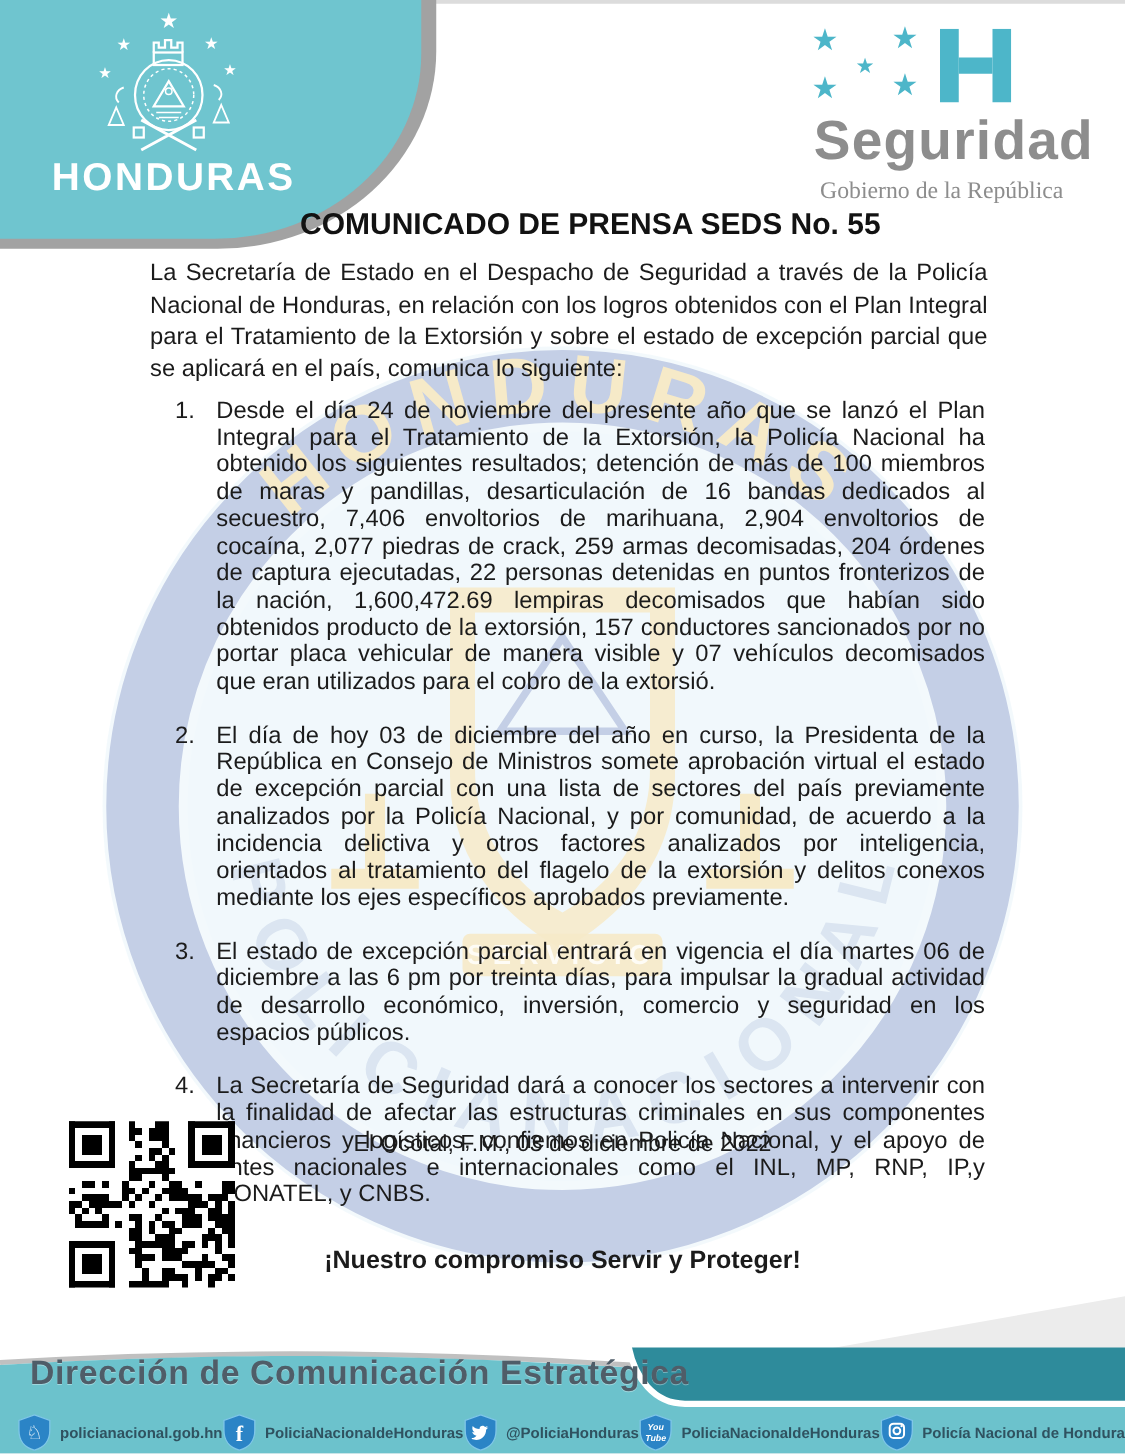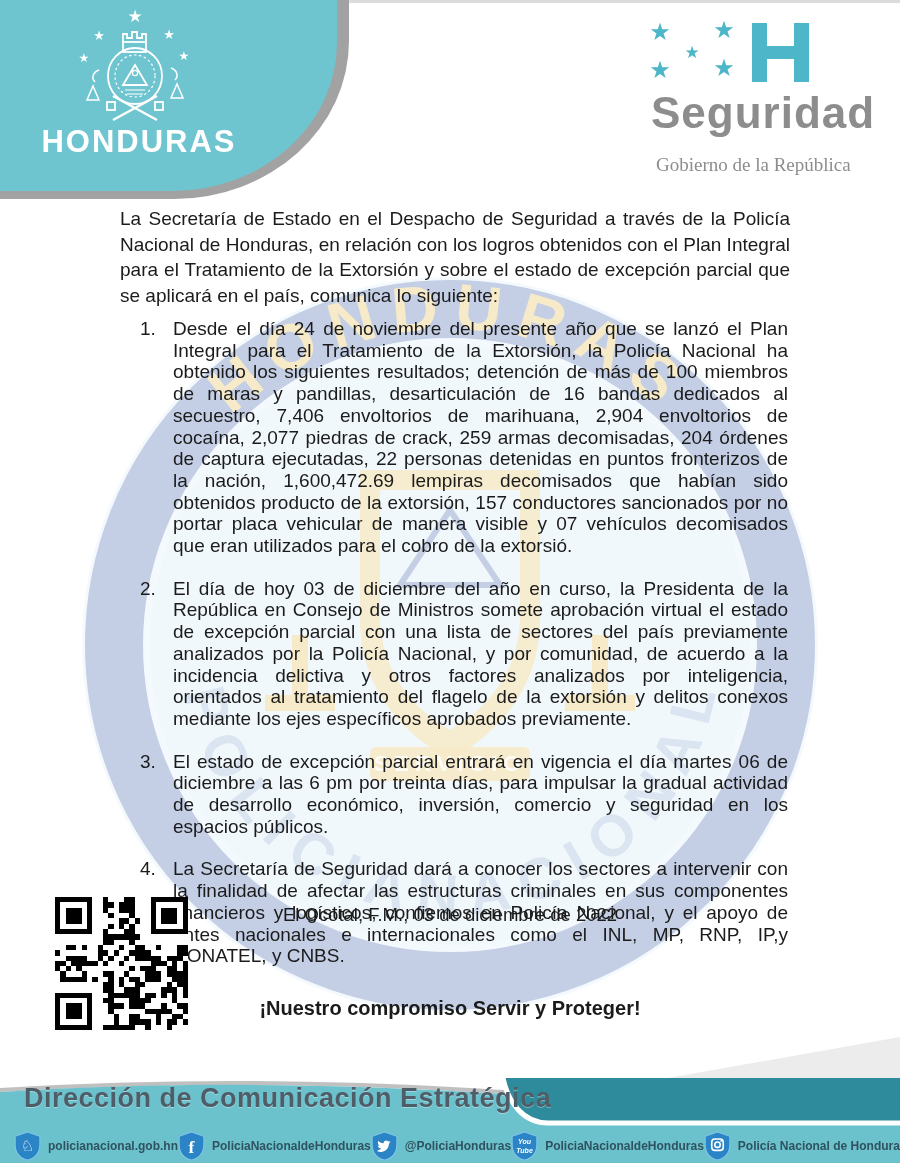--- a/index.html
+++ b/index.html
@@ -27,21 +27,20 @@
   
   .brand-stars{ position:absolute; left:648px; top:18px; }
   .brand-h{ position:absolute; left:752px; top:23px; }
   .brand-name{
     position:absolute; left:651px; top:88px; font-size:44px; font-weight:bold;
     color:#8d8d8d; letter-spacing:1px;
   }
   .brand-sub{
     position:absolute; left:656px; top:142px; font-size:19px; color:#8d8d8d;
     font-family:"Liberation Serif", serif;
-    margin-top:12px;
   }
 
   
   .doc-title{
     position:absolute; left:240px; top:166px; font-size:24px; font-weight:bold;
     color:#121212; white-space:nowrap;
   }
   .intro{
     position:absolute; left:120px; top:206px; width:670px;
     font-size:19px; line-height:25.5px; text-align:justify;
@@ -154,20 +153,21 @@
     </g>
   </svg>
   <svg class="brand-h" width="57" height="59" viewBox="0 0 57 59" aria-label="H">
     <rect x="0" y="0" width="15" height="59" fill="#4db6c9"></rect>
     <rect x="42" y="0" width="15" height="59" fill="#4db6c9"></rect>
     <rect x="15" y="23" width="27" height="13" fill="#4db6c9"></rect>
   </svg>
   <div class="brand-name">Seguridad</div>
   <div class="brand-sub">Gobierno de la República</div>
 
+  <div class="doc-title">COMUNICADO DE PRENSA SEDS No. 55</div>
 
   <div class="intro">La Secretaría de Estado en el Despacho de Seguridad a través de la Policía Nacional de Honduras, en relación con los logros obtenidos con el Plan Integral para el Tratamiento de la Extorsión y sobre el estado de excepción parcial que se aplicará en el país, comunica lo siguiente:</div>
 
   <div class="list">
     <div class="list-item">
       <span class="num">1.</span>
       <div class="item-text">Desde el día 24 de noviembre del presente año que se lanzó el Plan Integral para el Tratamiento de la Extorsión, la Policía Nacional ha obtenido los siguientes resultados; detención de más de 100 miembros de maras y pandillas, desarticulación de 16 bandas dedicados al secuestro, 7,406 envoltorios de marihuana, 2,904 envoltorios de cocaína, 2,077 piedras de crack, 259 armas decomisadas, 204 órdenes de captura ejecutadas, 22 personas detenidas en puntos fronterizos de la nación, 1,600,472.69 lempiras decomisados que habían sido obtenidos producto de la extorsión, 157 conductores sancionados por no portar placa vehicular de manera visible y 07 vehículos decomisados que eran utilizados para el cobro de la extorsió.</div>
     </div>
     <div class="list-item">
       <span class="num">2.</span>

